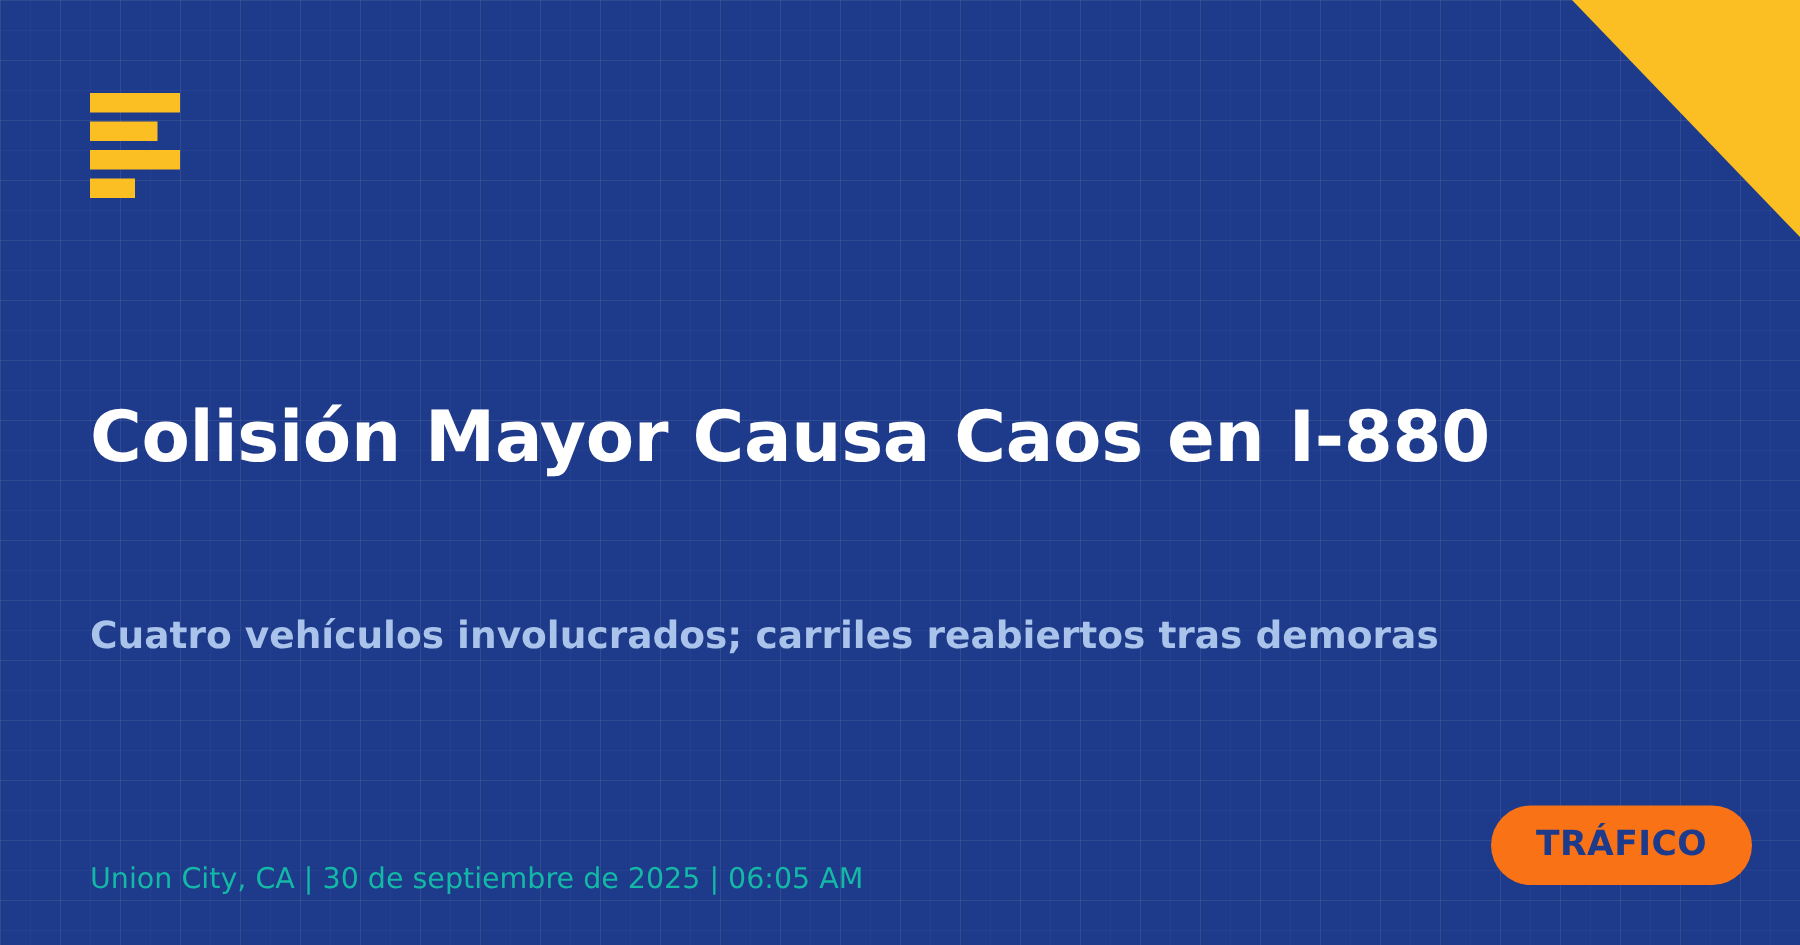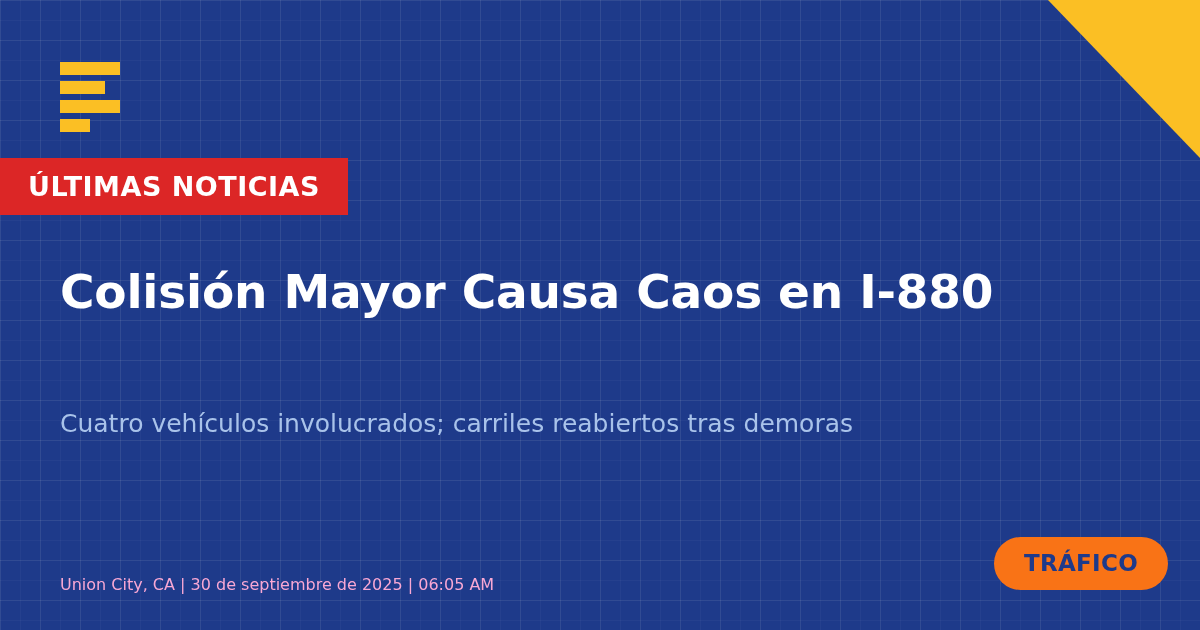--- a/index.html
+++ b/index.html
@@ -102,30 +102,30 @@
     letter-spacing: -0.2px;
   }
 
   .subtitle {
     position: absolute;
     left: 60px;
     top: 383px;
     width: 1000px;
     color: #a9c3ea;
     font-size: 25px;
-    font-weight: normal;
+    font-weight: bold;
     line-height: 1.3;
   }
 
   .footer-meta {
     position: absolute;
     left: 60px;
     top: 577px;
-    color: #f9a8d4;
-    font-size: 16px;
+    color: #14b8a6;
+    font-size: 19px;
     font-weight: normal;
     line-height: 1;
     white-space: nowrap;
   }
 
   .category-pill {
     position: absolute;
     right: 32px;
     top: 537px;
     height: 53px;
@@ -157,23 +157,20 @@
 
   <div class="corner-wedge"></div>
 
   <div class="logo">
     <div class="logo-bar logo-bar-1"></div>
     <div class="logo-bar logo-bar-2"></div>
     <div class="logo-bar logo-bar-3"></div>
     <div class="logo-bar logo-bar-4"></div>
   </div>
 
-  <div class="breaking-badge">
-    <span class="breaking-badge-label">ÚLTIMAS NOTICIAS</span>
-  </div>
 
   <h1 class="headline">Colisión Mayor Causa Caos en I-880</h1>
 
   <p class="subtitle">Cuatro vehículos involucrados; carriles reabiertos tras demoras</p>
 
   <div class="footer-meta">Union City, CA | 30 de septiembre de 2025 | 06:05 AM</div>
 
   <div class="category-pill">
     <span class="category-pill-label">TRÁFICO</span>
   </div>

